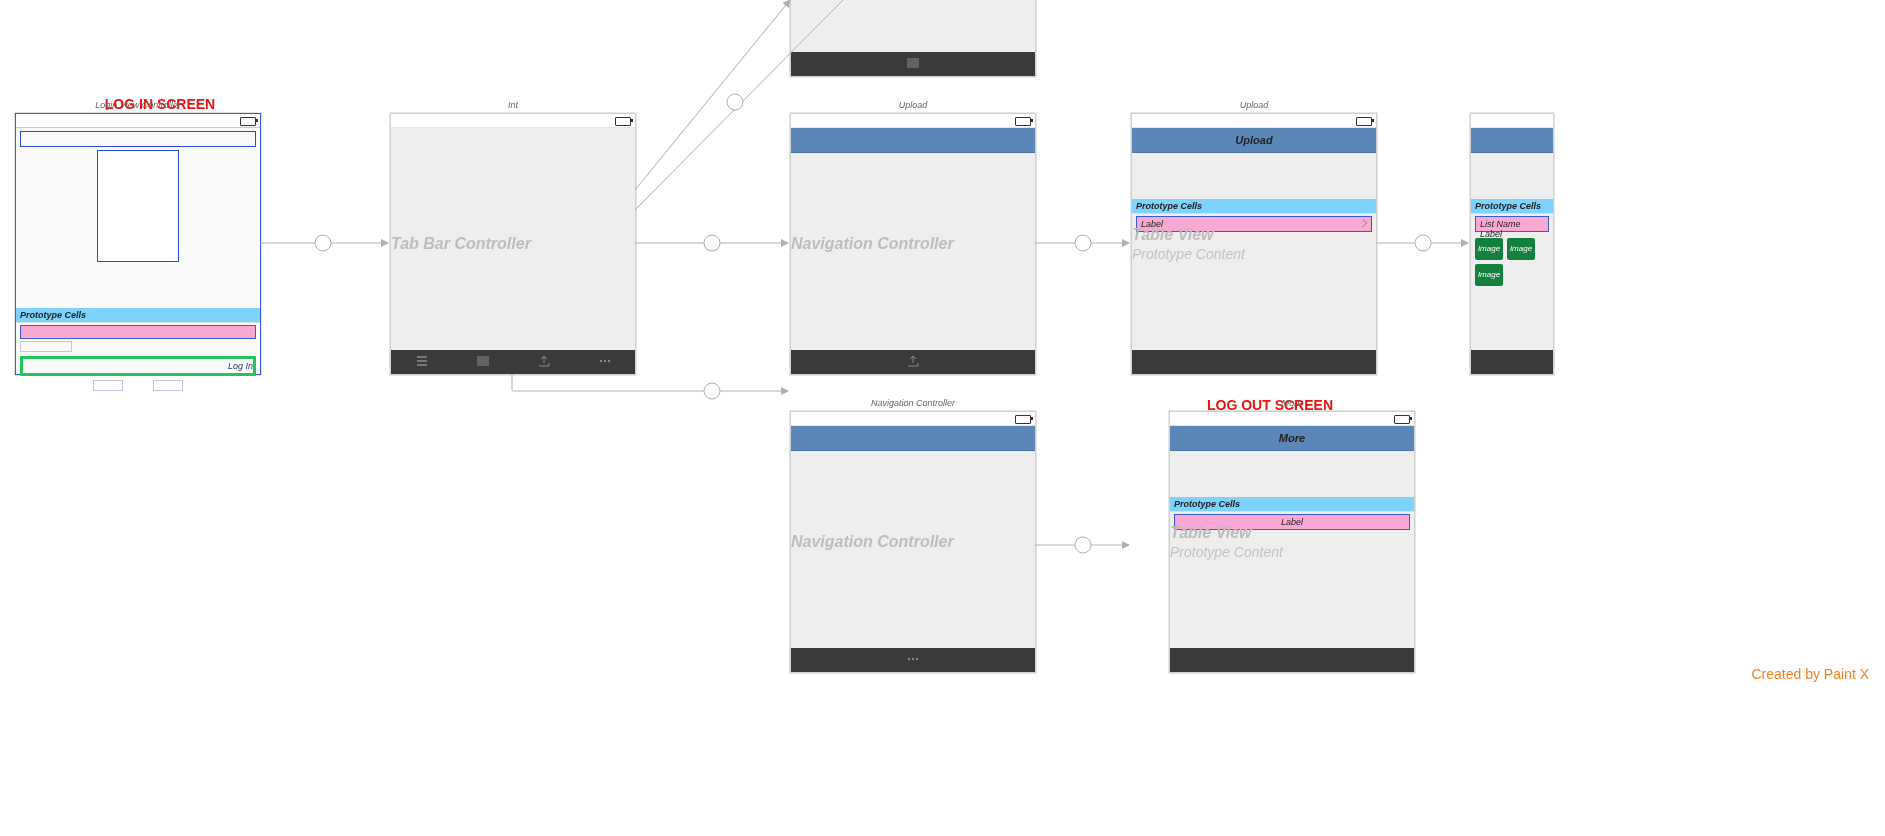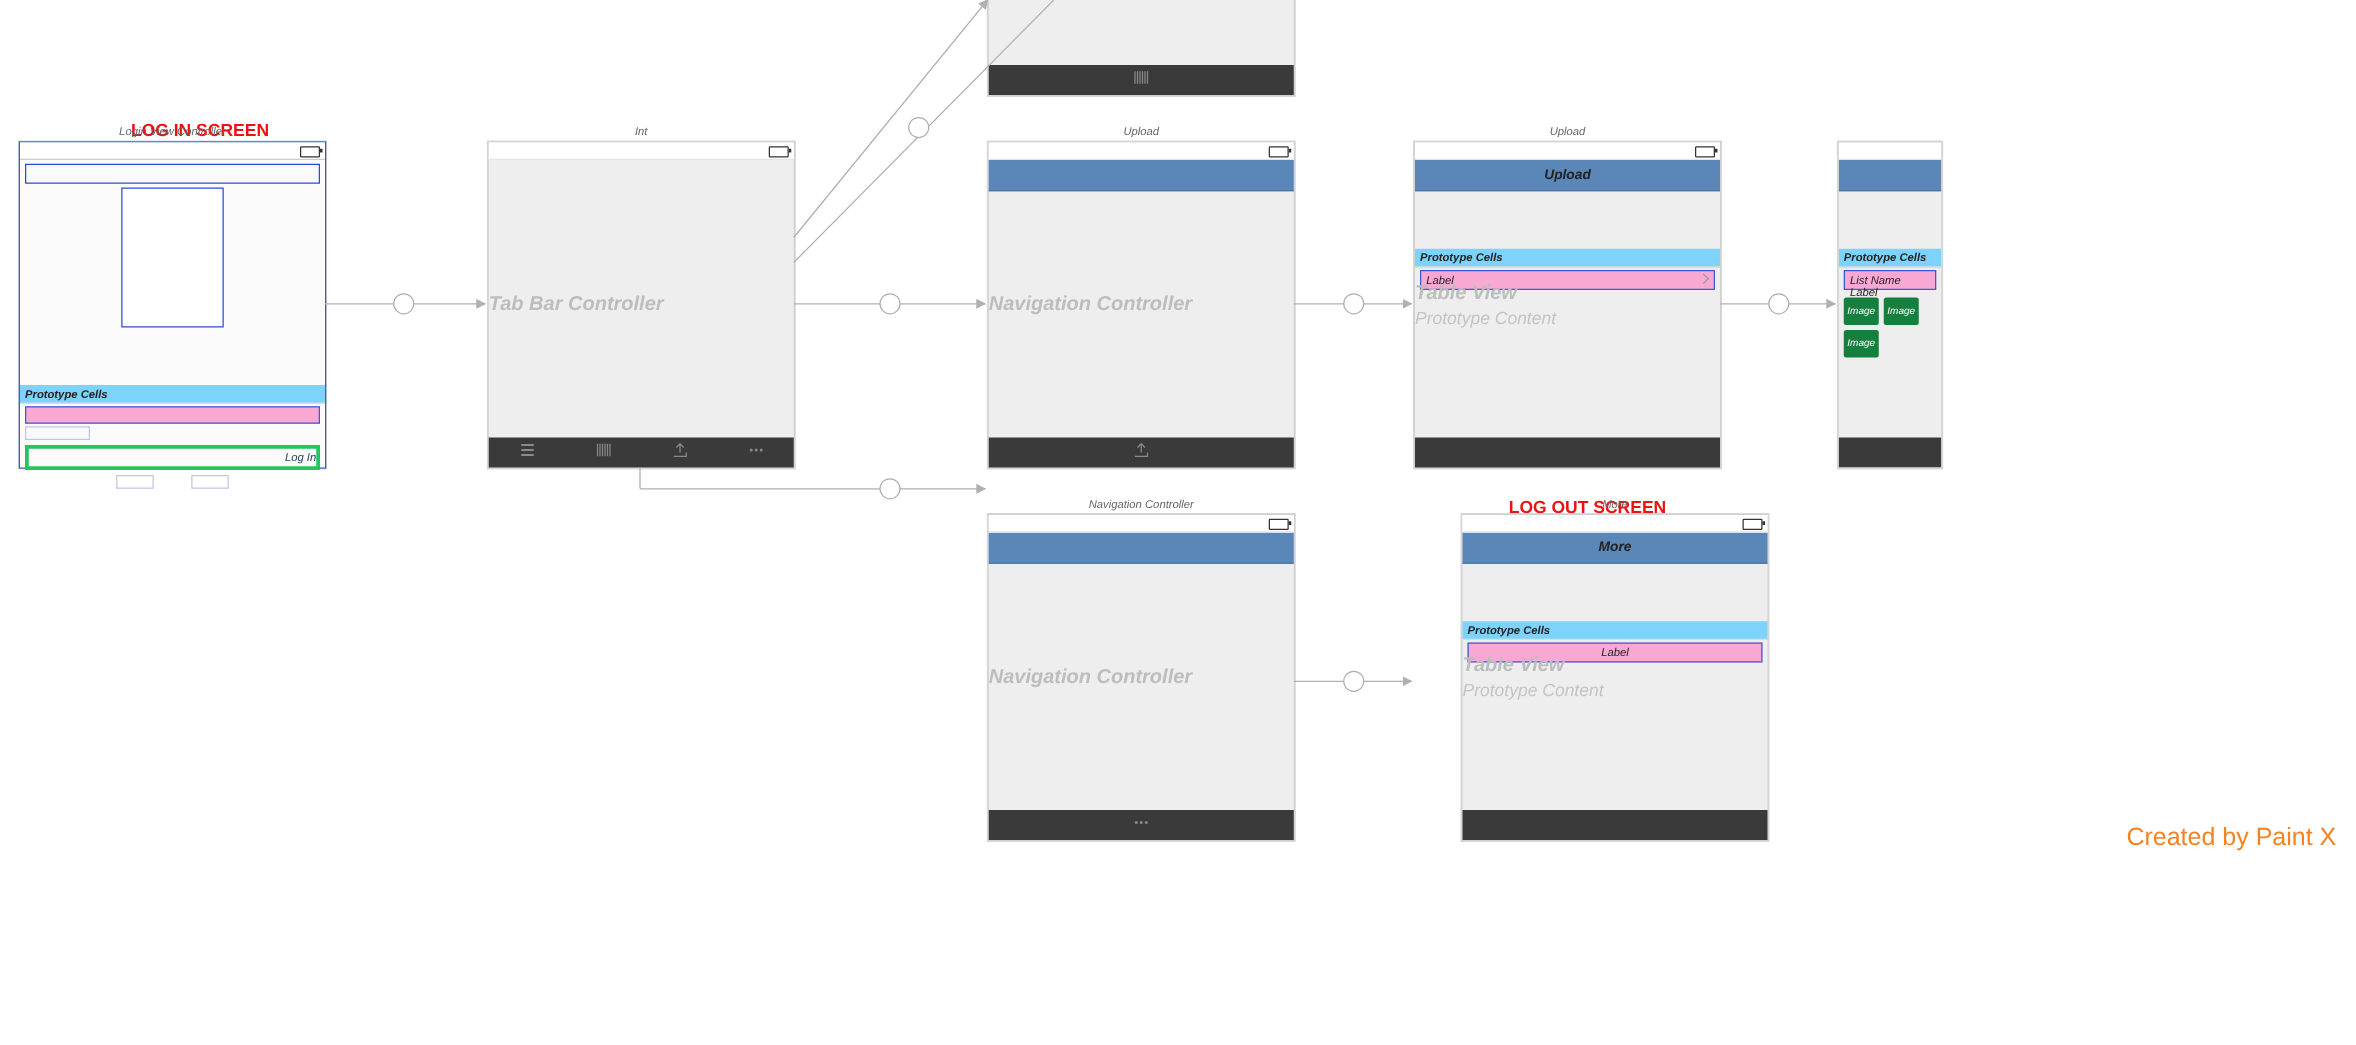--- a/index.html
+++ b/index.html
@@ -25,21 +25,21 @@
   .login-body{position:relative;}
   .login-center{margin:2px auto;width:80px;height:110px;border:1px solid #2b4bd6;background:#fff;}
   .login-row{margin:2px 4px;height:9px;border:1px solid #c4c4e4;}
   .login-btn{margin:4px 4px;height:14px;border:3px solid #22c55e;color:#246;font-size:9px;text-align:right;line-height:14px;}
   .img-chip{display:inline-block;width:28px;height:22px;background:#15803d;color:#fff;font-size:8px;text-align:center;line-height:22px;margin:2px;border-radius:2px;}
   
   svg.arrows{position:absolute;left:0;top:0;width:1885px;height:836px;pointer-events:none;}
   .segue-circle{fill:#fff;stroke:#b0b0b0;stroke-width:1;}
   .arrow-line{stroke:#b0b0b0;stroke-width:1;fill:none;}
   .arrowhead{fill:#b0b0b0;}
-  .watermark{position:absolute;right:16px;bottom:10px;color:#f58220;font-size:20px;}
+  .watermark{position:absolute;right:16px;bottom:10px;color:#f58220;font-size:14px;}
 </style>
 </head>
 <body>
 
 <div class="canvas">
 
   <div class="annotation" style="left:80px;top:96px;width:160px;">LOG IN SCREEN</div>
   <div class="annotation" style="left:1180px;top:397px;width:180px;">LOG OUT SCREEN</div>
 
   <div class="screen login-screen" style="left:15px;top:113px;width:244px;height:260px;">

